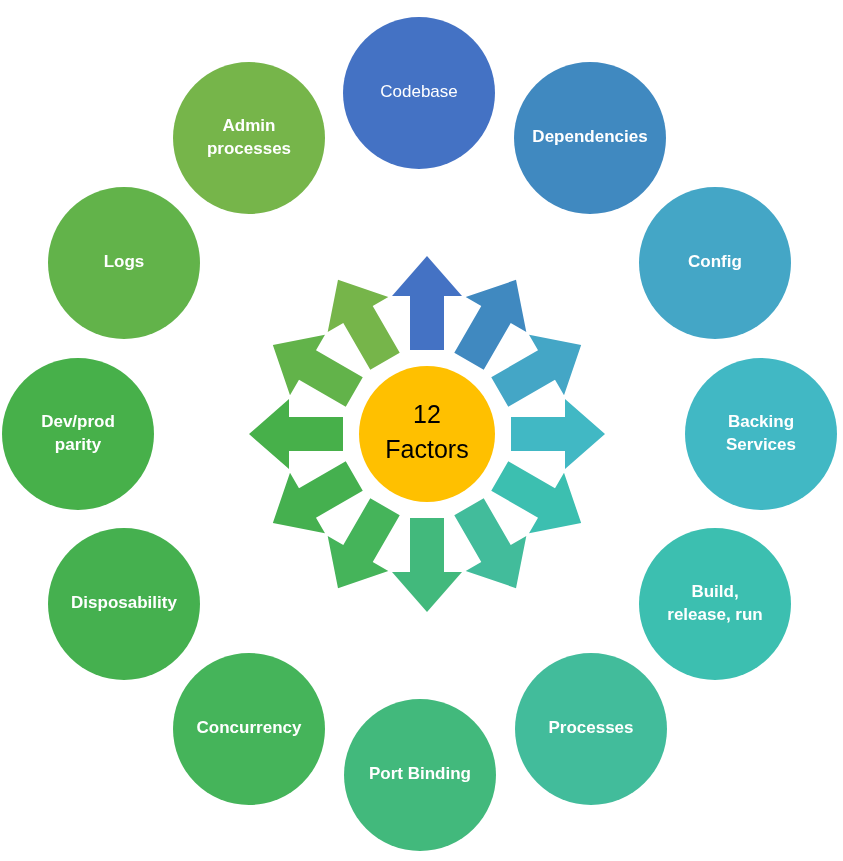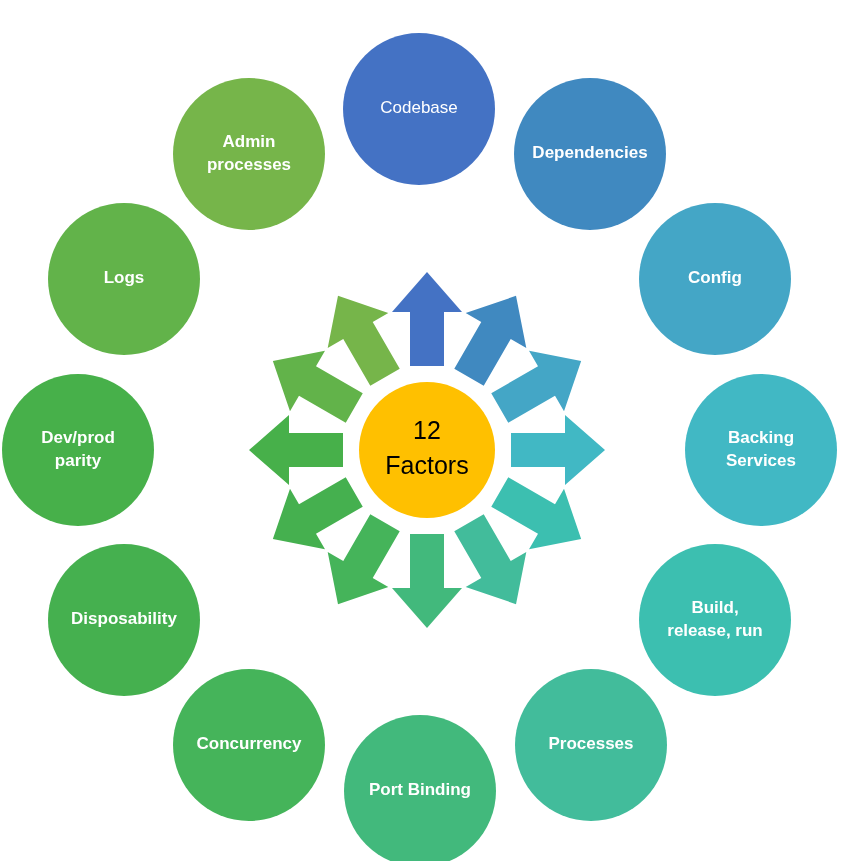--- a/index.html
+++ b/index.html
@@ -11,21 +11,20 @@
     width: 843px;
     height: 861px;
     overflow: hidden;
     font-family: "Liberation Sans", sans-serif;
   }
   #diagram-root {
     position: relative;
     width: 843px;
     height: 746px;
     background: #ffffff;
-    margin-top: 16px;
   }
   #diagram-svg {
     position: absolute;
     top: 0;
     left: 0;
     width: 843px;
     height: 861px;
     display: block;
   }
   .node-label {

